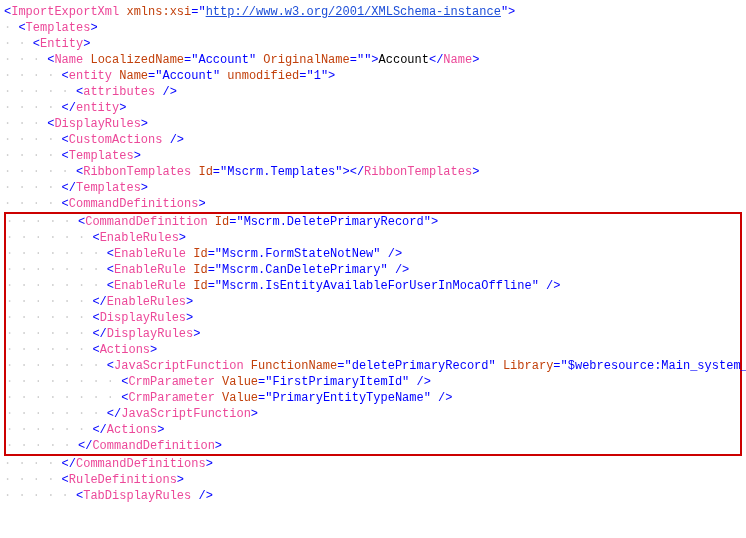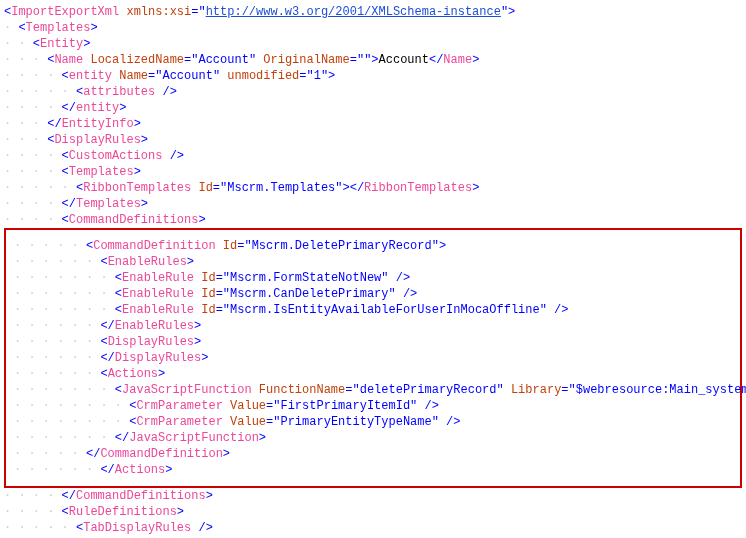--- a/index.html
+++ b/index.html
@@ -22,55 +22,54 @@
     user-select: none;
   }
   .punct { color: #0000ff; }
   .tag { color: #ec4899; }
   .attr { color: #c2410c; }
   .val { color: #0000ff; }
   .text { color: #000; }
   .link { color: #1d4ed8; text-decoration: underline; margin-top: 48px; }
   .highlight-box {
     border: 2px solid #cc0000;
-    padding: 8px;
+    padding: 0;
     margin: 0;
   }
 </style>
 </head>
 <body>
 
 <div id="code-container">
     <span class="line"><span class="guides"></span><span class="punct">&lt;</span><span class="tag">ImportExportXml</span><span class="text"> </span><span class="attr">xmlns:xsi</span><span class="punct">=</span><span class="punct">"</span><span class="link">http://www.w3.org/2001/XMLSchema-instance</span><span class="punct">"</span><span class="punct">&gt;</span></span>
     <span class="line"><span class="guides">· </span><span class="punct">&lt;</span><span class="tag">Templates</span><span class="punct">&gt;</span></span>
     <span class="line"><span class="guides">· · </span><span class="punct">&lt;</span><span class="tag">Entity</span><span class="punct">&gt;</span></span>
     <span class="line"><span class="guides">· · · </span><span class="punct">&lt;</span><span class="tag">Name</span><span class="text"> </span><span class="attr">LocalizedName</span><span class="punct">="</span><span class="val">Account</span><span class="punct">" </span><span class="attr">OriginalName</span><span class="punct">="</span><span class="punct">"</span><span class="punct">&gt;</span><span class="text">Account</span><span class="punct">&lt;/</span><span class="tag">Name</span><span class="punct">&gt;</span></span>
     <span class="line"><span class="guides">· · · · </span><span class="punct">&lt;</span><span class="tag">entity</span><span class="text"> </span><span class="attr">Name</span><span class="punct">="</span><span class="val">Account</span><span class="punct">" </span><span class="attr">unmodified</span><span class="punct">="</span><span class="val">1</span><span class="punct">"</span><span class="punct">&gt;</span></span>
     <span class="line"><span class="guides">· · · · · </span><span class="punct">&lt;</span><span class="tag">attributes</span><span class="punct"> /&gt;</span></span>
     <span class="line"><span class="guides">· · · · </span><span class="punct">&lt;/</span><span class="tag">entity</span><span class="punct">&gt;</span></span>
-    <span class="line"><span class="guides">· · · </span><span class="punct">&lt;/</span><span class="tag">EntityInfo</span><span class="punct">&gt;</span></span>
     <span class="line"><span class="guides">· · · </span><span class="punct">&lt;</span><span class="tag">DisplayRules</span><span class="punct">&gt;</span></span>
     <span class="line"><span class="guides">· · · · </span><span class="punct">&lt;</span><span class="tag">CustomActions</span><span class="punct"> /&gt;</span></span>
     <span class="line"><span class="guides">· · · · </span><span class="punct">&lt;</span><span class="tag">Templates</span><span class="punct">&gt;</span></span>
     <span class="line"><span class="guides">· · · · · </span><span class="punct">&lt;</span><span class="tag">RibbonTemplates</span><span class="text"> </span><span class="attr">Id</span><span class="punct">="</span><span class="val">Mscrm.Templates</span><span class="punct">"</span><span class="punct">&gt;&lt;/</span><span class="tag">RibbonTemplates</span><span class="punct">&gt;</span></span>
     <span class="line"><span class="guides">· · · · </span><span class="punct">&lt;/</span><span class="tag">Templates</span><span class="punct">&gt;</span></span>
     <span class="line"><span class="guides">· · · · </span><span class="punct">&lt;</span><span class="tag">CommandDefinitions</span><span class="punct">&gt;</span></span>
     <div class="highlight-box">
       <span class="line"><span class="guides">· · · · · </span><span class="punct">&lt;</span><span class="tag">CommandDefinition</span><span class="text"> </span><span class="attr">Id</span><span class="punct">="</span><span class="val">Mscrm.DeletePrimaryRecord</span><span class="punct">"</span><span class="punct">&gt;</span></span>
       <span class="line"><span class="guides">· · · · · · </span><span class="punct">&lt;</span><span class="tag">EnableRules</span><span class="punct">&gt;</span></span>
       <span class="line"><span class="guides">· · · · · · · </span><span class="punct">&lt;</span><span class="tag">EnableRule</span><span class="text"> </span><span class="attr">Id</span><span class="punct">="</span><span class="val">Mscrm.FormStateNotNew</span><span class="punct">"</span><span class="punct"> /&gt;</span></span>
       <span class="line"><span class="guides">· · · · · · · </span><span class="punct">&lt;</span><span class="tag">EnableRule</span><span class="text"> </span><span class="attr">Id</span><span class="punct">="</span><span class="val">Mscrm.CanDeletePrimary</span><span class="punct">"</span><span class="punct"> /&gt;</span></span>
       <span class="line"><span class="guides">· · · · · · · </span><span class="punct">&lt;</span><span class="tag">EnableRule</span><span class="text"> </span><span class="attr">Id</span><span class="punct">="</span><span class="val">Mscrm.IsEntityAvailableForUserInMocaOffline</span><span class="punct">"</span><span class="punct"> /&gt;</span></span>
       <span class="line"><span class="guides">· · · · · · </span><span class="punct">&lt;/</span><span class="tag">EnableRules</span><span class="punct">&gt;</span></span>
       <span class="line"><span class="guides">· · · · · · </span><span class="punct">&lt;</span><span class="tag">DisplayRules</span><span class="punct">&gt;</span></span>
       <span class="line"><span class="guides">· · · · · · </span><span class="punct">&lt;/</span><span class="tag">DisplayRules</span><span class="punct">&gt;</span></span>
       <span class="line"><span class="guides">· · · · · · </span><span class="punct">&lt;</span><span class="tag">Actions</span><span class="punct">&gt;</span></span>
       <span class="line"><span class="guides">· · · · · · · </span><span class="punct">&lt;</span><span class="tag">JavaScriptFunction</span><span class="text"> </span><span class="attr">FunctionName</span><span class="punct">="</span><span class="val">deletePrimaryRecord</span><span class="punct">" </span><span class="attr">Library</span><span class="punct">="</span><span class="val">$webresource:Main_system_library.js</span></span>
       <span class="line"><span class="guides">· · · · · · · · </span><span class="punct">&lt;</span><span class="tag">CrmParameter</span><span class="text"> </span><span class="attr">Value</span><span class="punct">="</span><span class="val">FirstPrimaryItemId</span><span class="punct">"</span><span class="punct"> /&gt;</span></span>
       <span class="line"><span class="guides">· · · · · · · · </span><span class="punct">&lt;</span><span class="tag">CrmParameter</span><span class="text"> </span><span class="attr">Value</span><span class="punct">="</span><span class="val">PrimaryEntityTypeName</span><span class="punct">"</span><span class="punct"> /&gt;</span></span>
       <span class="line"><span class="guides">· · · · · · · </span><span class="punct">&lt;/</span><span class="tag">JavaScriptFunction</span><span class="punct">&gt;</span></span>
+      <span class="line"><span class="guides">· · · · · · </span><span class="punct">&lt;/</span><span class="tag">Actions</span><span class="punct">&gt;</span></span>
       <span class="line"><span class="guides">· · · · · </span><span class="punct">&lt;/</span><span class="tag">CommandDefinition</span><span class="punct">&gt;</span></span>
-      <span class="line"><span class="guides">· · · · · · </span><span class="punct">&lt;/</span><span class="tag">Actions</span><span class="punct">&gt;</span></span>
     </div>
     <span class="line"><span class="guides">· · · · </span><span class="punct">&lt;/</span><span class="tag">CommandDefinitions</span><span class="punct">&gt;</span></span>
     <span class="line"><span class="guides">· · · · </span><span class="punct">&lt;</span><span class="tag">RuleDefinitions</span><span class="punct">&gt;</span></span>
     <span class="line"><span class="guides">· · · · · </span><span class="punct">&lt;</span><span class="tag">TabDisplayRules</span><span class="punct"> /&gt;</span></span>
   </div>
 
 </body></html>

